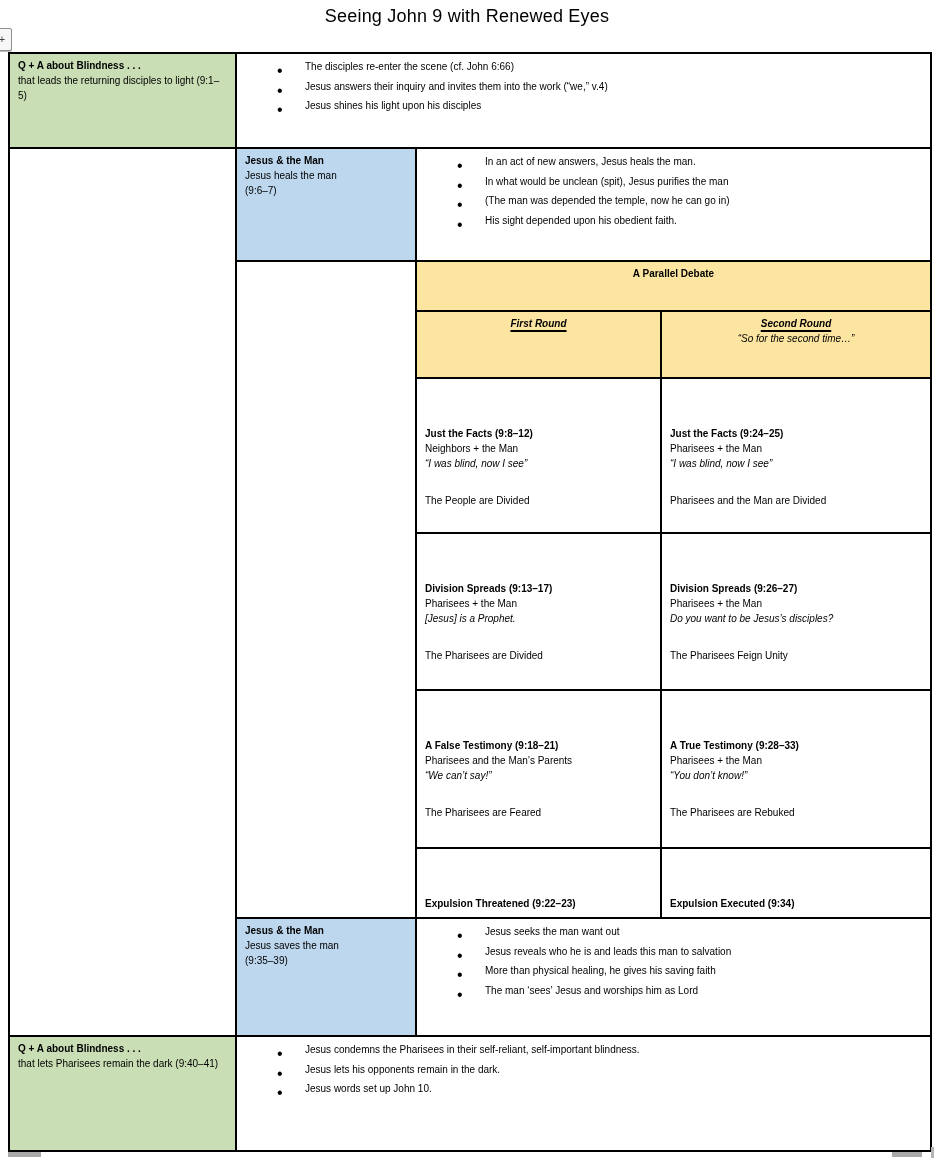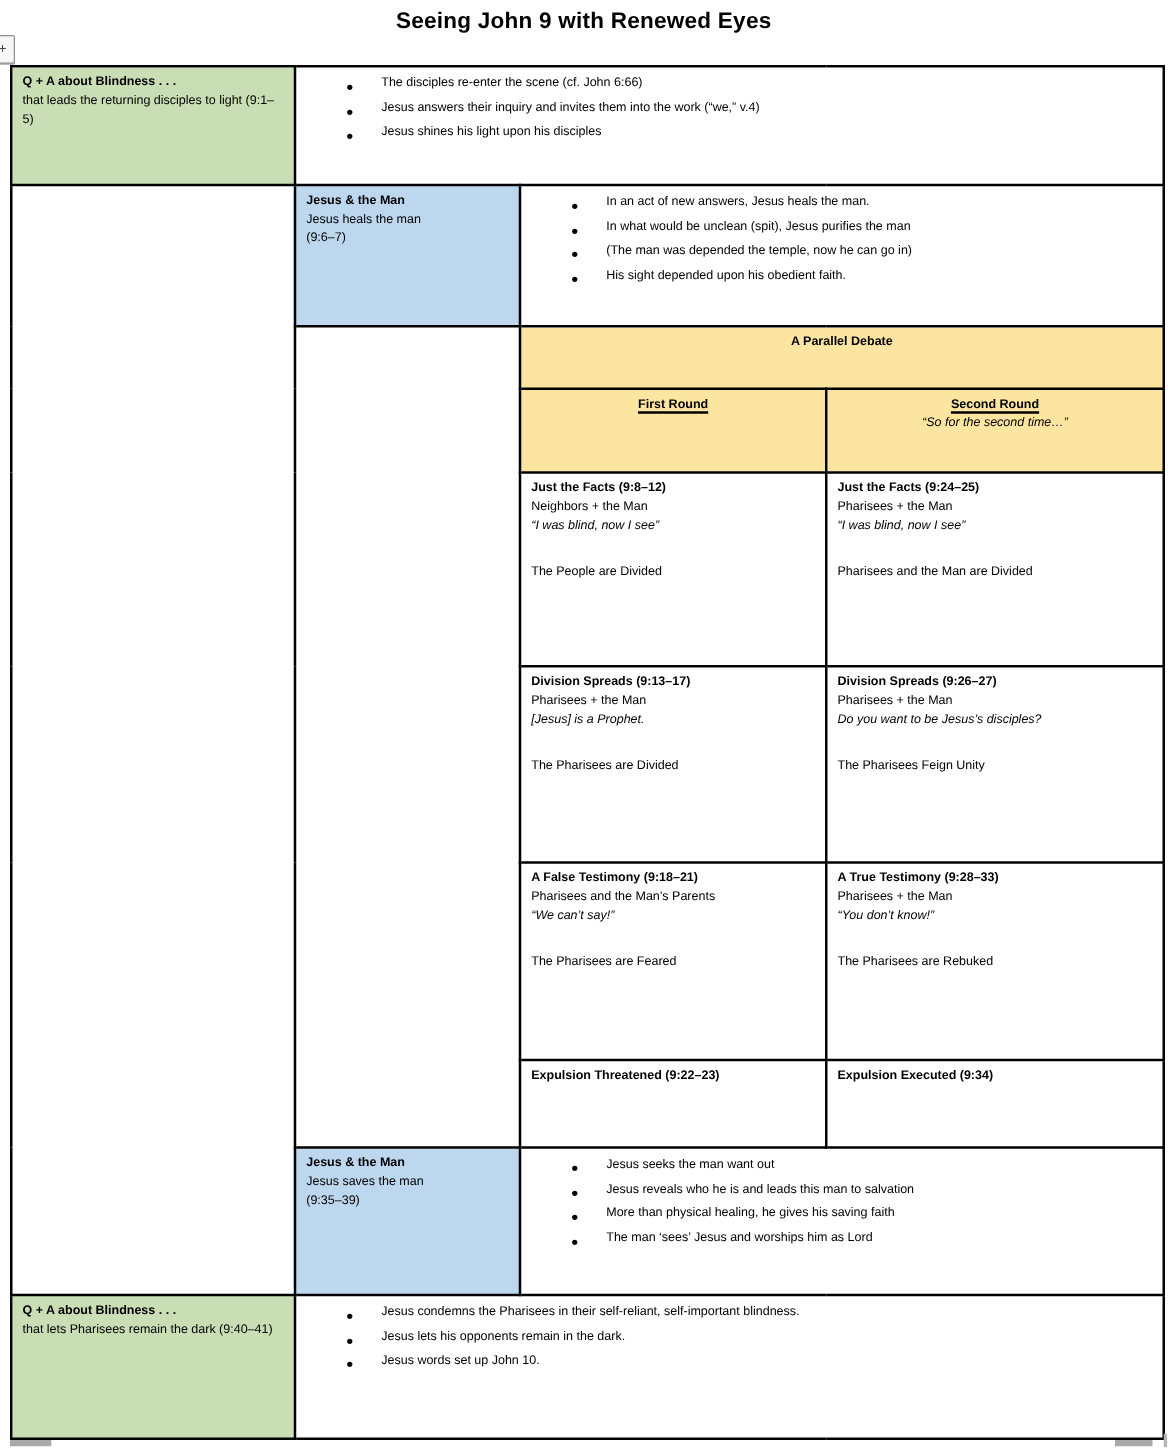--- a/index.html
+++ b/index.html
@@ -2,52 +2,52 @@
 <html><head>
 <meta charset="utf-8">
 <style>
   html,body{margin:0;padding:0;background:#fff;}
   .page{
     position:relative;width:934px;height:1158px;background:#ffffff;
     font-family:"Liberation Sans",sans-serif;color:#000;overflow:hidden;
   }
   .doc-title{
     position:absolute;top:6px;left:0;width:934px;text-align:center;
-    font-size:18px;font-weight:bold;letter-spacing:0.2px;
+    font-size:18px;font-weight:normal;letter-spacing:0.2px;
   }
   
   .move-handle{
     position:absolute;left:-8px;top:28px;width:18px;height:21px;
     background:#f7f7f7;border:1px solid #8f8f8f;border-radius:2px;
     box-shadow:0 1px 0 #bbb;display:flex;align-items:center;justify-content:center;
     font-size:11px;line-height:1;color:#444;
   }
   table.main{
     position:absolute;left:8px;top:52px;width:922px;
     border-collapse:collapse;table-layout:fixed;
   }
   td{
     border:2px solid #000;vertical-align:top;padding:4px 8px;
     font-size:10px;line-height:1.5;overflow:hidden;
   }
   .green{background:#c9deb4;}
   .blue{background:#bdd7ee;margin-top:24px;}
   .yellow{background:#fbe5a1;}
-  .bold{font-weight:bold;}
+  .bold{font-weight:bold;margin-top:31px;}
   .italic{font-style:italic;}
   .hd{font-weight:bold;}
   
   .bullets{padding:6px 6px 0 0;}
   .bullets ul{margin:0;padding:0 0 0 40px;list-style:none;}
   .bullets li{position:relative;padding-left:28px;margin-bottom:5px;line-height:1.45;}
   .bullets li::before{content:"•";position:absolute;left:0;top:-1px;font-size:16px;}
   
   .center{text-align:center;}
-  .round-title{font-weight:bold;text-decoration:underline;text-decoration-thickness:2px;text-underline-offset:3px;}
-  .dcell{padding:4px 22px 4px 8px;}
+  .round-title{font-weight:bold;text-decoration:underline;text-decoration-thickness:2px;text-underline-offset:3px;font-style:italic;}
+  .dcell{padding:16px 22px 4px 8px;}
   .dnote{margin-top:22px;}
   
   .sb{position:absolute;background:#a9a9a9;}
   .sb-left{left:8px;top:1152px;width:33px;height:5px;}
   .sb-right{left:892px;top:1152px;width:30px;height:5px;}
   .sb-sliver{left:931px;top:1147px;width:3px;height:11px;background:#b5b5b5;}
 </style>
 </head>
 <body>
 

